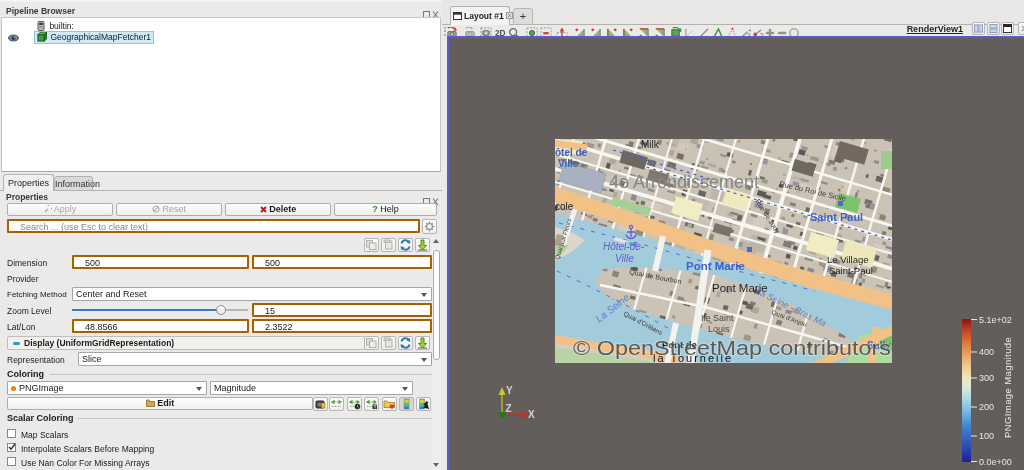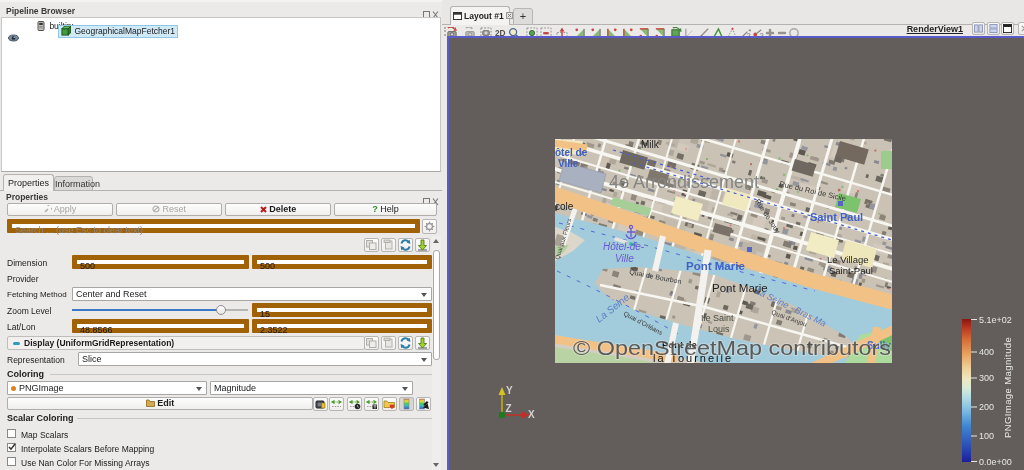--- a/index.html
+++ b/index.html
@@ -19,21 +19,21 @@
 #tabbar:after { content:""; position:absolute; left:0; right:0; bottom:0; border-bottom:1px solid #b4b2b0; }
 .tab { position:absolute; font-size:9px; color:#222; text-align:center; border:1px solid #b4b2b0; border-bottom:none; border-radius:3px 3px 0 0; z-index:2; }
 .tab.active { background:#f1f0ee; top:2px; height:17px; line-height:16px; }
 .tab.inactive { background:#dbd9d7; top:4px; height:15px; line-height:14px; color:#333; border-bottom:1px solid #b4b2b0; z-index:1; }
 
 #props-title { position:absolute; left:0; top:191px; width:442px; height:12px; }
 #props-title .docktitle { position:absolute; left:6px; top:1px; }
 
 .btn { position:absolute; height:13px; background:linear-gradient(#fdfdfd,#f0efee); border:1px solid #b0aeac; border-radius:2px; font-size:9px; text-align:center; color:#1a1a1a; line-height:11px; }
 .btn.dis { color:#a8a6a4; }
-.inp { position:absolute; height:14px; background:#fff; border:5px solid #a16207; border-radius:1px; font-size:9px; color:#1a1a1a; line-height:12px; padding-left:3px; }
+.inp { position:absolute; height:14px; background:#fff; border:2px solid #a16207; border-radius:1px; font-size:9px; color:#1a1a1a; line-height:12px; padding-left:11px; }
 .combo { position:absolute; height:14px; background:#fff; border:1px solid #a8a6a4; border-radius:1px; font-size:9px; color:#1a1a1a; line-height:12px; padding-left:3px; }
 .combo:after { content:""; position:absolute; right:4px; top:5px; border-left:3px solid transparent; border-right:3px solid transparent; border-top:4px solid #555; }
 .lbl { position:absolute; font-size:8.5px; color:#1a1a1a; }
 .blbl { position:absolute; font-size:9px; font-weight:bold; color:#1a1a1a; }
 .hrule { position:absolute; border-top:1px solid #c8c6c4; }
 .sect { position:absolute; height:14px; background:#f1f0ee; border:1px solid #c0beba; border-radius:2px; font-size:8.5px; font-weight:bold; color:#1a1a1a; line-height:12px; }
 .dash { display:inline-block; width:7px; height:3px; background:#2e9bb7; border-radius:1.5px; margin:0 4px 1px 5px; vertical-align:middle; }
 .iconbtn { position:absolute; width:15px; height:14px; background:linear-gradient(#fcfcfc,#efeeed); border:1px solid #b8b6b4; border-radius:2px; }
 .iconbtn svg { display:block; margin:0 auto; }
 .cb { position:absolute; width:9px; height:9px; background:#fff; border:1px solid #8a8886; }
@@ -75,21 +75,21 @@
           </svg>
         <span style="margin-left:2px;">builtin:</span>
       </div>
       <div class="treerow" style="left:6px;top:16px;">
         <svg width="11" height="8" viewBox="0 0 13 9">
             <ellipse cx="6.5" cy="4.5" rx="6" ry="3.6" fill="#7a8a9a" stroke="#3a4a5a"></ellipse>
             <circle cx="6.5" cy="4.5" r="2.2" fill="#203040"></circle>
             <circle cx="7.3" cy="3.7" r="0.8" fill="#cfe0ea"></circle>
           </svg>
       </div>
-      <div class="treerow" style="left:32px;top:7px;margin-left:24px;">
+      <div class="treerow" style="left:32px;top:13px;">
         <span style="background:#cfe9f7;border:1px solid #90c6e6;padding:0 2px 1px 2px;display:inline-block;">
         <svg width="10" height="10" viewBox="0 0 11 11" style="vertical-align:-2px">
               <rect x="1" y="3" width="7" height="7" fill="#3f9b3f" stroke="#1c501c"></rect>
               <path d="M1 3 L4 0 L11 0 L8 3 Z" fill="#5cba5c" stroke="#1c501c"></path>
               <path d="M8 3 L11 0 L11 7 L8 10 Z" fill="#2e7d2e" stroke="#1c501c"></path>
             </svg>
         <span style="margin-left:1px;">GeographicalMapFetcher1</span>
         </span>
       </div>
     </div>

